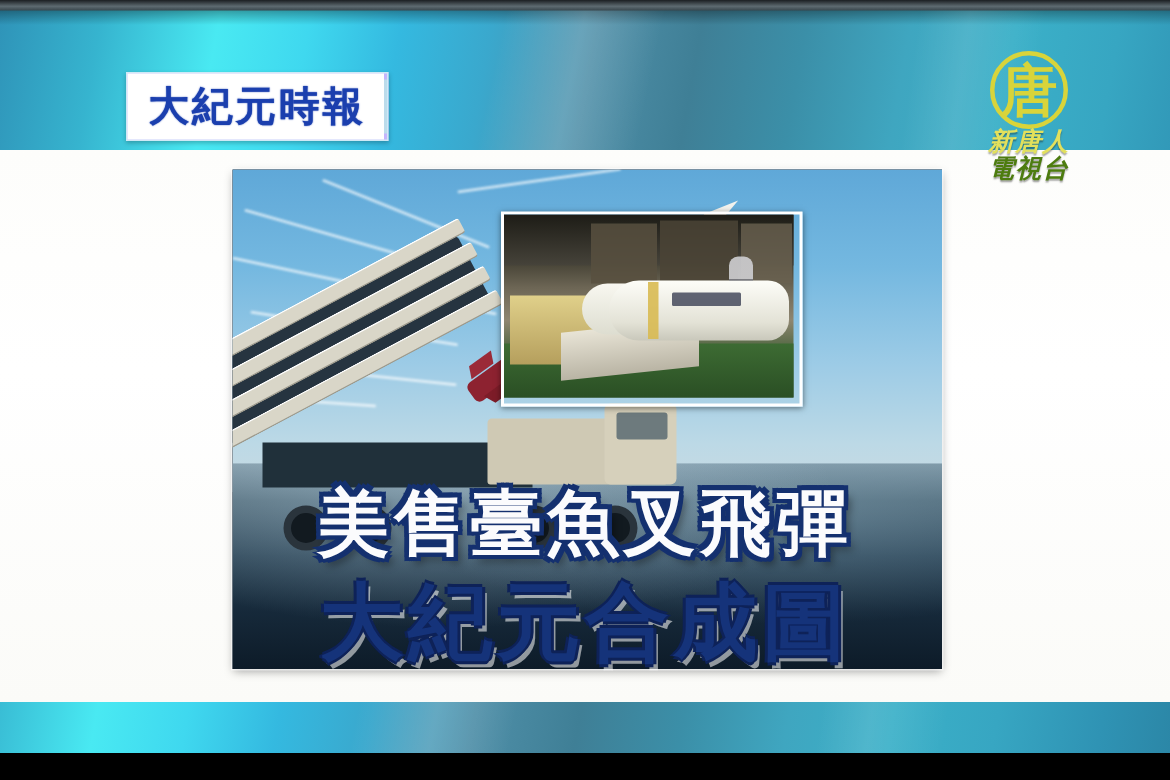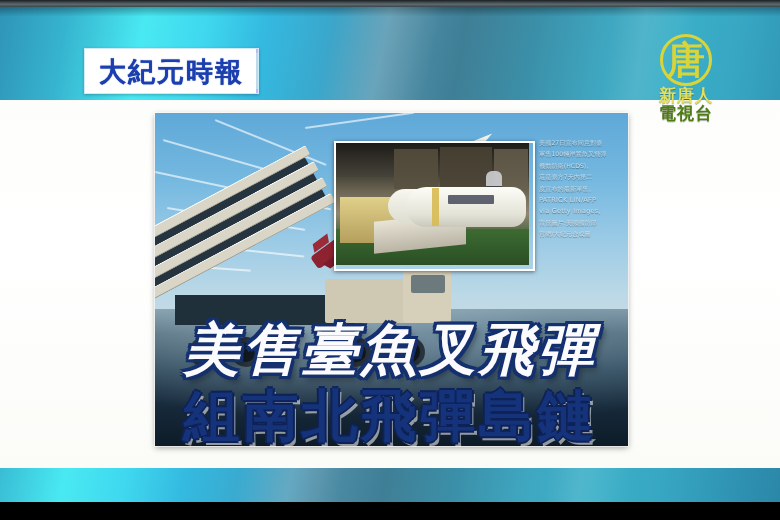--- a/index.html
+++ b/index.html
@@ -56,21 +56,21 @@
 
   
   .ntd{position:absolute;right:48px;top:32px;width:92px;height:100px;}
   .ntd-ring{position:absolute;left:50%;top:2px;transform:translateX(-50%);
      width:52px;height:52px;border-radius:50%;border:3px solid #d8d43a;
      box-sizing:border-box;}
   .ntd-tang{position:absolute;left:50%;top:7px;transform:translateX(-50%);
      font-family:"DejaVu Serif","Liberation Serif",serif;font-size:38px;line-height:42px;
      font-weight:700;color:#d8d43a;}
   .ntd-name{position:absolute;left:50%;top:54px;transform:translateX(-50%);
-     width:92px;text-align:center;}
+     width:92px;text-align:center;font-style:italic;}
   .ntd-name .l1,.ntd-name .l2{display:block;
      font-family:"DejaVu Serif","Liberation Serif",serif;font-weight:700;
      color:#e2e05c;font-size:17px;line-height:18px;letter-spacing:1px;
      text-shadow:0 1px 1px rgba(0,0,0,.35);}
   .ntd-name .l2{color:#4d7c0f;}
 
   
   .photo{position:absolute;left:155px;top:113px;width:473px;height:333px;
      overflow:hidden;background:#0b1c2c;
      box-shadow:0 0 0 1px rgba(255,255,255,.6), 0 2px 6px rgba(0,0,0,.35);}
@@ -143,25 +143,25 @@
   .caption p{margin:0 0 3px 0;font-size:6.2px;line-height:8.4px;
      color:#dbe7f0;opacity:.82;white-space:nowrap;
      text-shadow:0 1px 1px rgba(0,0,0,.55);}
   .caption p.en{font-size:6.6px;letter-spacing:.2px;}
 
   
   .headline{position:absolute;left:0;top:318px;width:780px;text-align:center;}
   .hl-line{display:block;white-space:nowrap;
      font-family:"DejaVu Serif","Liberation Serif",serif;
      font-weight:700;letter-spacing:3px;color:#17306e;}
-  .hl1{font-size:56px;line-height:62px;color:#fbfbfd;
+  .hl1{font-size:48px;line-height:62px;color:#fbfbfd;
      text-shadow:
         3px 0 0 #14306f, -3px 0 0 #14306f, 0 3px 0 #14306f, 0 -3px 0 #14306f,
         3px 3px 0 #14306f, -3px 3px 0 #14306f, 3px -3px 0 #14306f, -3px -3px 0 #14306f,
-        4px 5px 6px rgba(0,0,0,.45); font-style: italic;}
+        4px 5px 6px rgba(0,0,0,.45);}
   .hl2{font-size:56px;line-height:62px;color:#15337a;margin-top:4px;
      text-shadow:
         2px 0 0 #0e2258, -2px 0 0 #0e2258, 0 2px 0 #0e2258, 0 -2px 0 #0e2258,
         3px 4px 0 rgba(255,255,255,.55);}
 </style>
 </head>
 <body>
 
 <div id="stage">
 
@@ -236,32 +236,21 @@
         <div class="crate"></div>
         <div class="stand"></div>
         <div class="person"></div>
         <div class="bomb-nose"></div>
         <div class="bomb"></div>
         <div class="bomb-band"></div>
         <div class="bomb-label"></div>
       </div>
     </div>
 
-    <div class="caption">
-      <p>美國27日宣布同意對臺</p>
-      <p>軍售100輛岸置魚叉飛彈</p>
-      <p>機動防衛(HCDS),</p>
-      <p>這是臺方7天內第二</p>
-      <p>度宣布的最新軍售。</p>
-      <p class="en">PATRICK LIN/AFP</p>
-      <p class="en">via Getty Images,</p>
-      <p>背景圖片:美國國防部</p>
-      <p>官網/大紀元合成圖</p>
-    </div>
   </div>
 
   <div class="headline">
     <span class="hl-line hl1">美售臺魚叉飛彈</span>
-    <span class="hl-line hl2">組南北飛彈島鏈</span>
+    <span class="hl-line hl2">大紀元合成圖</span>
   </div>
 
   <div class="botbar"></div>
 </div>
 
 </body></html>

